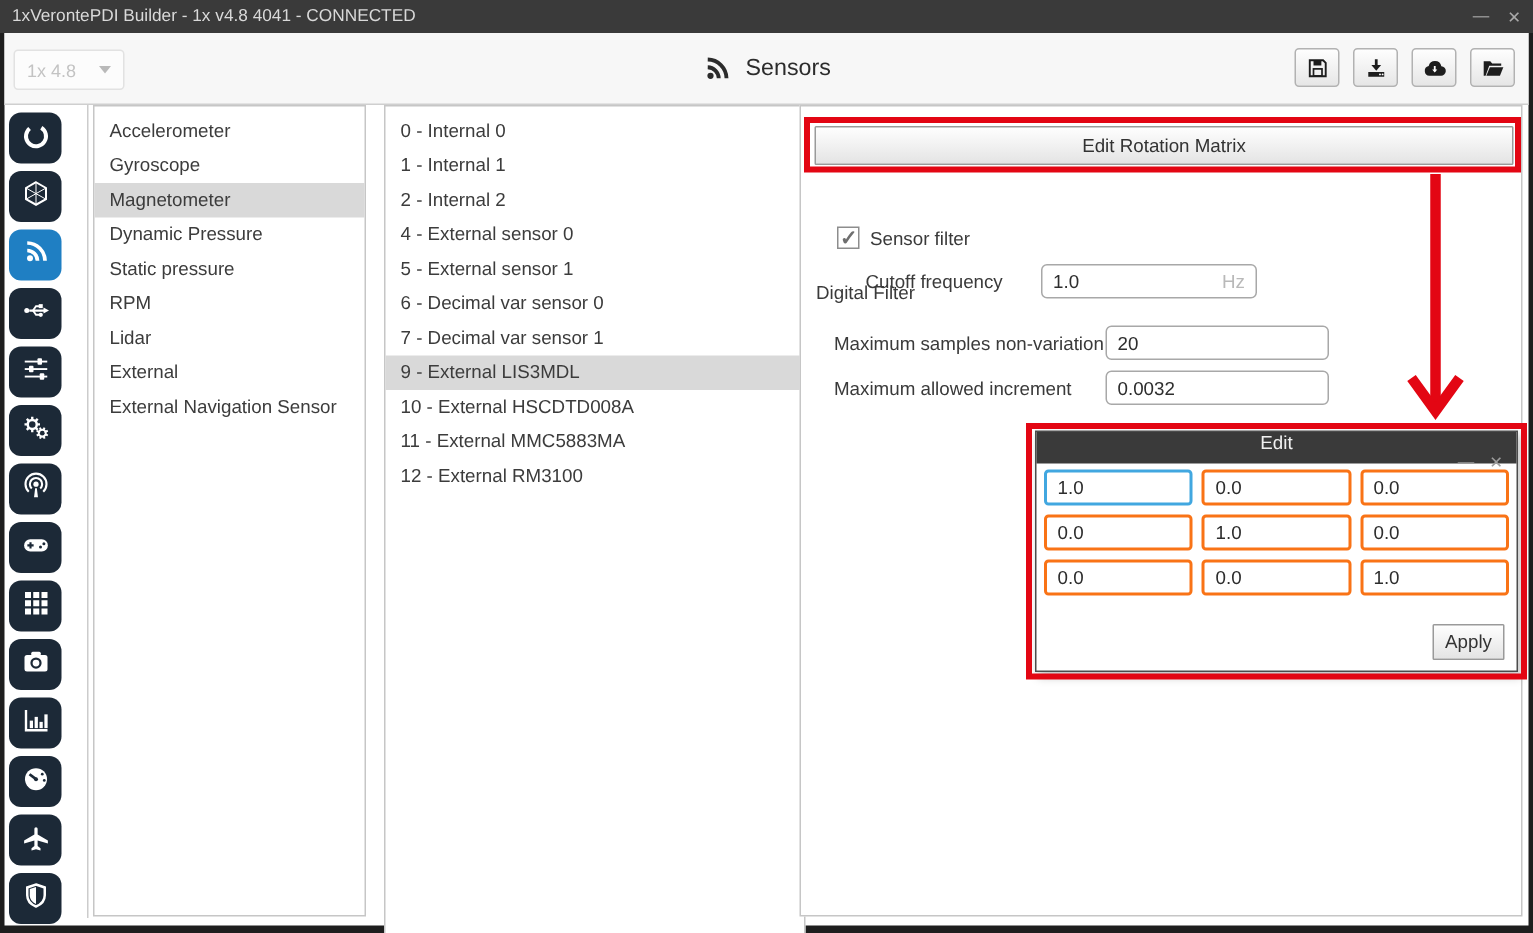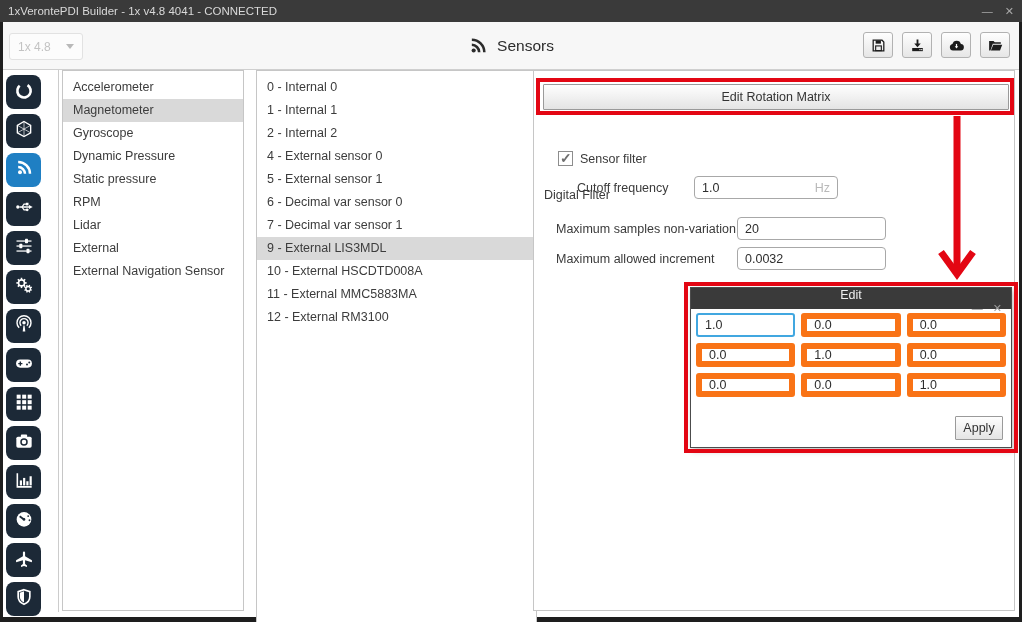--- a/index.html
+++ b/index.html
@@ -65,21 +65,21 @@
     font-family:"Liberation Sans",sans-serif; background:transparent; }
   .field .unit{ color:#b9b9b9; font-size:12.5px; }
 
   
   .popup{ position:absolute; left:690px; top:287px; width:322px; height:161px; background:#fff;
     border:1px solid #4c4c4c; box-shadow:2px 3px 6px rgba(0,0,0,.25); }
   .popup .ptitle{ height:21px; background:#3a3a3a; display:flex; align-items:center; padding:0 9px;
     color:#f0f0f0; font-size:12.5px;flex-direction:column; }
   .popup .ptitle .p-controls{ margin-left:auto; display:flex; gap:10px; color:#9c9c9c; font-size:11px; }
   .matrix{ display:grid; grid-template-columns:repeat(3,1fr); gap:6px 6px; padding:4px 5px; }
-  .matrix input{ height:24px; border:6px solid #f97316; border-radius:3px; padding:0 7px;
+  .matrix input{ height:24px; border:2px solid #f97316; border-radius:3px; padding:0 7px;
     font-size:12.5px; color:#2e2e2e; outline:none; width:100%; font-family:"Liberation Sans",sans-serif; }
   .matrix input.focused{ border:2px solid #41a7e0; }
   .apply-btn{ position:absolute; right:8px; bottom:7px; width:48px; height:24px; }
 
   
   .anno-box{ position:absolute; border:4px solid #e30613; pointer-events:none; }
   .anno-box.box1{ left:536px; top:78px; width:478px; height:37px; }
   .anno-box.box2{ left:684px; top:282px; width:334px; height:171px; }
   .anno-arrow{ position:absolute; left:0; top:0; width:1022px; height:622px; pointer-events:none; }
 </style>
@@ -285,22 +285,22 @@
         <span><svg width="20" height="20" viewBox="0 0 24 24">
             <path d="M12 3.2l7 2.4v6.2c0 4.4-2.9 7.4-7 9-4.1-1.6-7-4.6-7-9V5.6z" fill="none" stroke="currentColor" stroke-width="2"></path>
             <path d="M12 5.1v13.6c-2.9-1.4-5-3.8-5-7V6.8z" fill="currentColor"></path>
           </svg></span>
       </div>
     </div>
   <div class="rail-sep"></div>
 
   <div class="panel types" id="type-list">
       <div class="list-item">Accelerometer</div>
+      <div class="list-item">Gyroscope</div>
       <div class="list-item selected">Magnetometer</div>
-      <div class="list-item">Gyroscope</div>
       <div class="list-item">Dynamic Pressure</div>
       <div class="list-item">Static pressure</div>
       <div class="list-item">RPM</div>
       <div class="list-item">Lidar</div>
       <div class="list-item">External</div>
       <div class="list-item">External Navigation Sensor</div>
     </div>
 
   <div class="panel sensors" id="sensor-list">
       <div class="list-item">0 - Internal 0</div>

